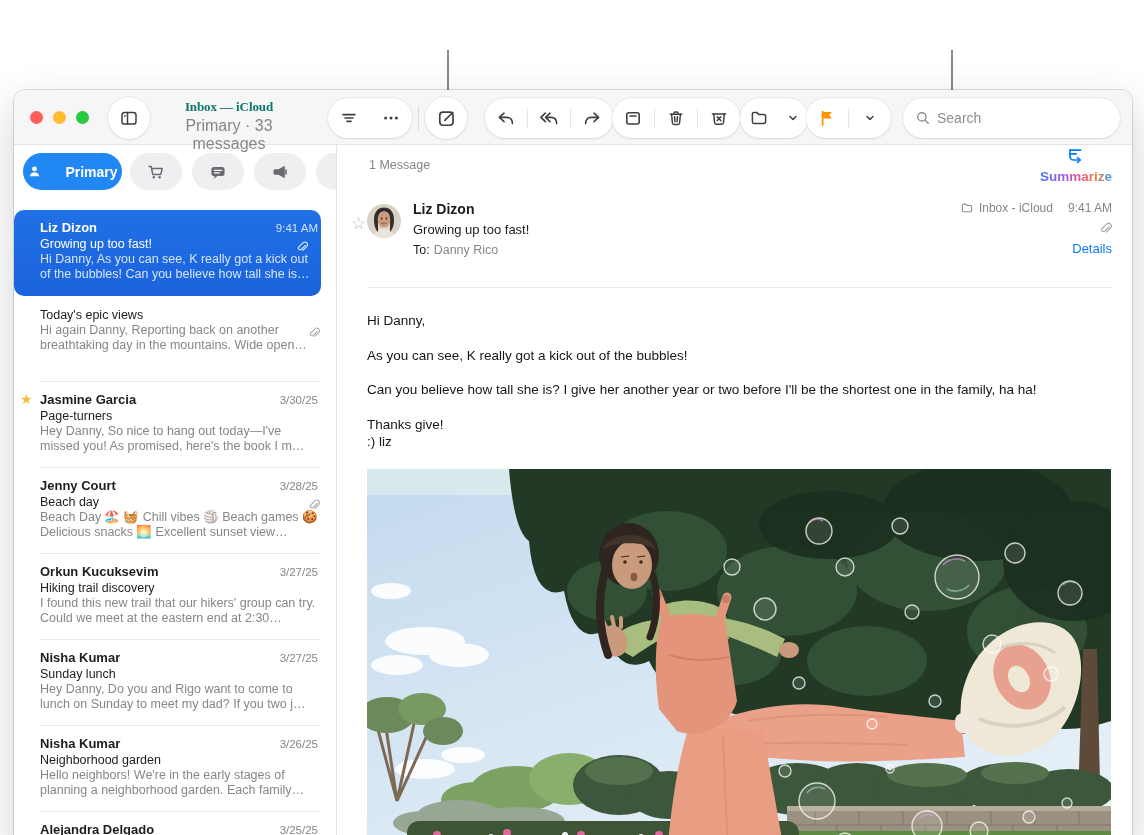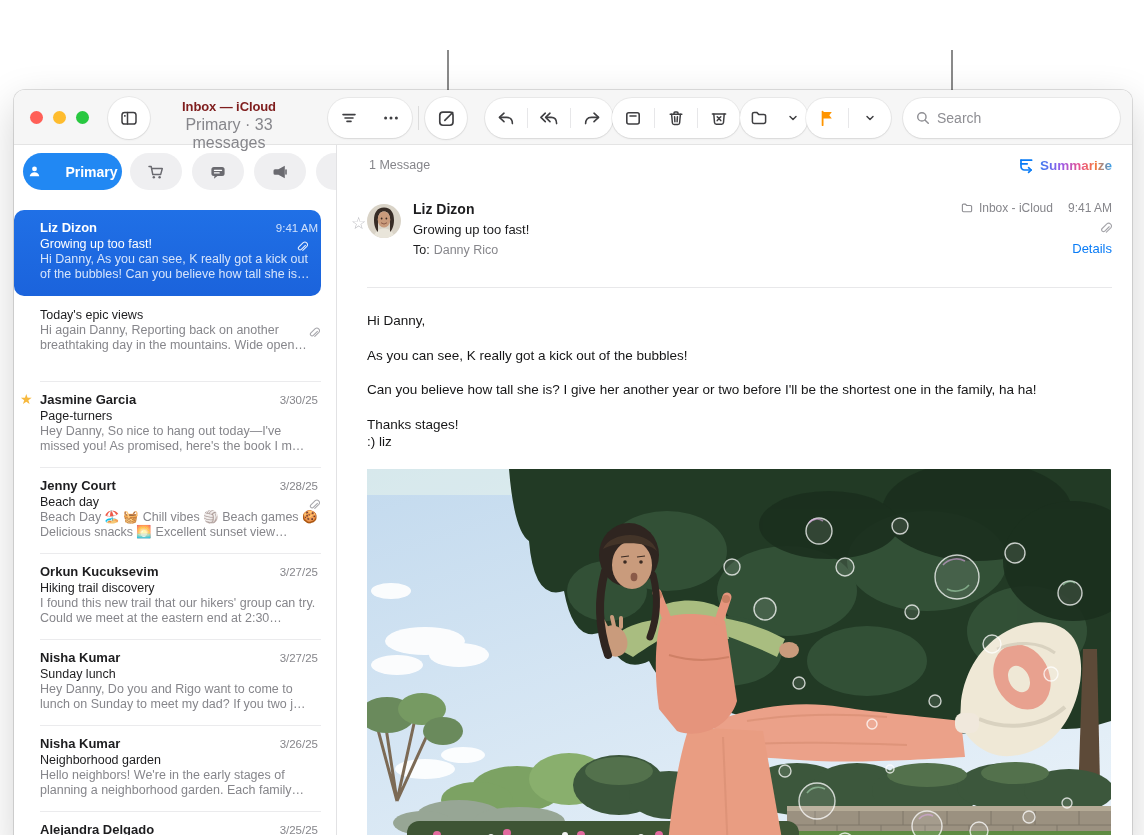--- a/index.html
+++ b/index.html
@@ -21,21 +21,21 @@
   #light-yellow { left:39px; background:#febc2e; }
   #light-green  { left:62px; background:#28c840; }
 
   .tb-round { position:absolute; top:7px; width:42px; height:42px; border-radius:50%;
     background:#fff; display:flex; align-items:center; justify-content:center;
     box-shadow:0 0 0 1px rgba(0,0,0,.05), 0 1px 2px rgba(0,0,0,.08); }
   #sidebar-btn { left:94px; }
   #compose-btn { left:411px; }
 
   .title-block { position:absolute; left:140px; top:9px; width:150px; text-align:center; }
-  .title-block .t1 { font-size:13px; font-weight:bold; color:#7f1d1d; letter-spacing:-.1px; }
+  .title-block .t1 { font-size:13px; font-weight:bold; color:#0f766e; letter-spacing:-.1px;font-family:Liberation Serif, serif; }
   .title-block .t2 { font-size:16px; color:#86868b; margin-top:2px; }
 
   .tb-group { position:absolute; top:8px; height:40px; background:#fff; border-radius:20px;
     display:flex; align-items:center;
     box-shadow:0 0 0 1px rgba(0,0,0,.05), 0 1px 2px rgba(0,0,0,.08); }
   .tb-btn { width:42px; height:40px; display:flex; align-items:center; justify-content:center; cursor:default; }
   .tb-btn.narrow { width:30px; }
   .tb-sep { width:1px; height:20px; background:#e7e7e9; }
   #grp-filter  { left:314px; }
   #sep-standalone { position:absolute; left:404px; top:16px; width:1px; height:24px; background:#dcdcdc; }
@@ -82,21 +82,21 @@
   .mrow.selected { background:linear-gradient(#2070e6,#1b63dc); border-radius:10px; margin-right:15px;
     padding-right:3px; }
   .mrow.selected .name, .mrow.selected .subj { color:#fff; }
   .mrow.selected .date { color:#cfe0fb; }
   .mrow.selected .prev { color:#d6e4fb; }
   .mrow.selected .clip { color:#e8f0fd; right:13px; }
 
   
   .msg-bar { height:40px; display:flex; align-items:center; justify-content:space-between; padding:0 20px 0 32px;gap:20px; }
   .msg-count { font-size:12.5px; color:#85858a; }
-  .summarize { display:flex; align-items:center; gap:5px; cursor:default; }
+  .summarize { display:flex; align-items:center; gap:5px; cursor:default;flex-direction:column; }
   .summarize .label { font-size:13.5px; font-weight:bold;
     background:linear-gradient(90deg,#3a7bf0 0%,#9a5be8 30%,#e8538f 55%,#f3793a 78%,#2ea0f2 100%);
     -webkit-background-clip:text; background-clip:text; color:transparent; }
 
   .msg-header { position:relative; margin:14px 20px 0 14px; height:88px; }
   .hdr-star { position:absolute; left:0; top:14px; font-size:17px; color:#bcbcc0; }
   .hdr-avatar { position:absolute; left:16px; top:5px; }
   .hdr-text { position:absolute; left:62px; top:2px; }
   .hdr-sender { font-size:14px; font-weight:bold; color:#1d1d1f; }
   .hdr-subject { font-size:13px; color:#1d1d1f; margin-top:5px; }
@@ -435,21 +435,21 @@
           <div class="hdr-details">Details</div>
         </div>
       </div>
 
       <div class="hdr-divider"></div>
 
       <div class="body-text">
         <p>Hi Danny,</p>
         <p>As you can see, K really got a kick out of the bubbles!</p>
         <p>Can you believe how tall she is? I give her another year or two before I'll be the shortest one in the family, ha ha!</p>
-        <p class="tight">Thanks stages!</p>
+        <p class="tight">Thanks give!</p>
         <p>:) liz</p>
       </div>
 
       <div class="photo">
         <svg width="744" height="410" viewBox="0 0 744 410">
           <defs>
             <linearGradient id="sky" x1="0" y1="0" x2="0.6" y2="1">
               <stop offset="0" stop-color="#c3daee"></stop>
                 <stop offset="1" stop-color="#e6f0f8"></stop>
             </linearGradient>

